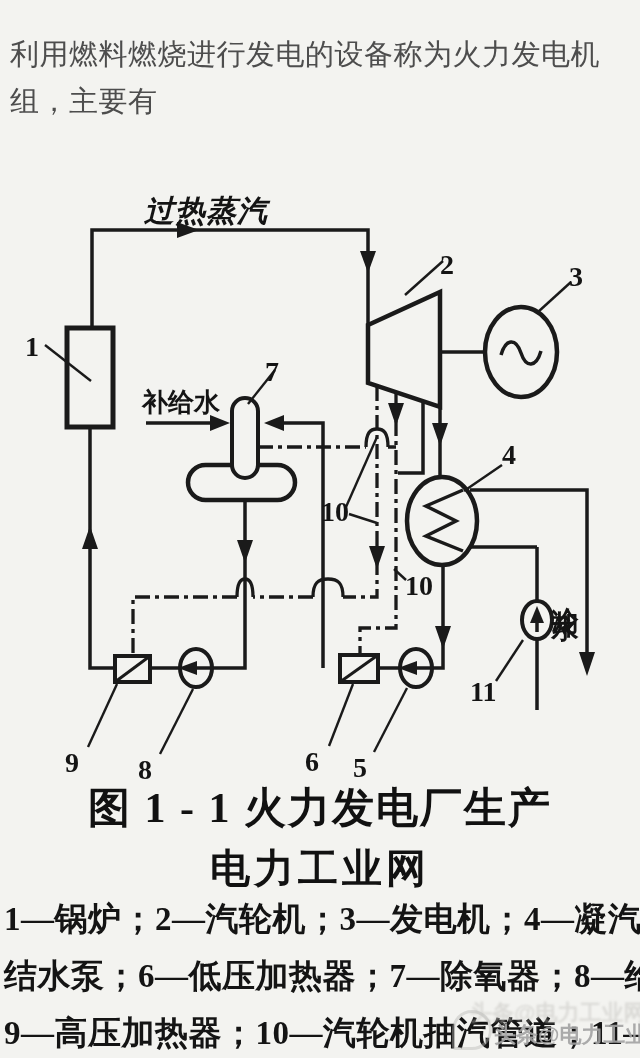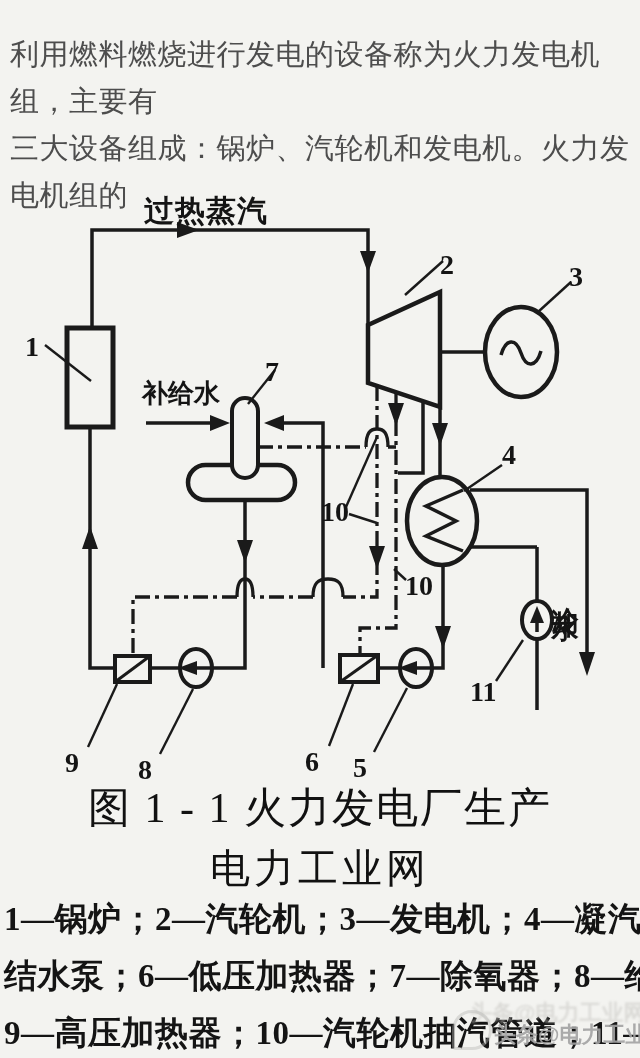--- a/index.html
+++ b/index.html
@@ -22,21 +22,21 @@
   }
   .num{font-size:28px;}
   .flow{font-size:30px; letter-spacing:1px;}
   .flow-small{font-size:26px;}
   .cooling{
     writing-mode:vertical-rl; text-orientation:upright;
     font-size:27px; letter-spacing:4px; line-height:30px;
   }
   .caption{
     position:absolute; top:780px; left:0; width:640px; text-align:center;
-    font-family:"Liberation Serif", serif; font-weight:normal; color:#111;
+    font-family:"Liberation Serif", serif; font-weight:bold; color:#111;
   }
   .caption .c1{font-size:42px; letter-spacing:2px;}
   .caption .c2{font-size:40px; letter-spacing:4px; margin-top:5px;}
   .legend{
     position:absolute; top:891px; left:4px; width:634px;
     font-family:"Liberation Serif", serif; font-weight:bold; color:#141414;
     font-size:33px; line-height:57px; letter-spacing:0.5px; white-space:nowrap;
   }
   .watermark{
     position:absolute; left:494px; top:1020px;
@@ -54,21 +54,20 @@
     opacity:0.7;
   }
 </style>
 </head>
 <body>
 
 <div class="page">
 
   <div class="intro">
     <div>利用燃料燃烧进行发电的设备称为火力发电机组，主要有</div>
-    <div>三大设备组成：锅炉、汽轮机和发电机。火力发电机组的</div>
   </div>
 
   <div class="diagram-wrap">
     <svg width="640" height="600" viewBox="0 180 640 600">
 
       <g stroke="#1a1a1a" stroke-width="3.5" fill="none">
         <path d="M 92,328 V 230 H 368 V 325"></path>
         <path d="M 90,427 V 668 H 245 V 500"></path>
         <path d="M 282,423 H 323 V 668"></path>
         <path d="M 443,565 V 668 H 378"></path>
@@ -148,22 +147,22 @@
         <path d="M 406,580 L 394,569"></path>
         <path d="M 496,681 L 523,640"></path>
         <path d="M 88,747 L 117,684"></path>
         <path d="M 160,754 L 193,689"></path>
         <path d="M 329,746 L 353,684"></path>
         <path d="M 374,752 L 407,688"></path>
       </g>
     </svg>
 
     
-    <div class="dlabel flow" style="left:144px; top:11px;">过热蒸汽</div>
-    <div class="dlabel flow-small" style="left:142px; top:196px;font-family:Liberation Serif, serif;">补给水</div>
+    <div class="dlabel flow" style="left:144px; top:11px;font-style:italic;">过热蒸汽</div>
+    <div class="dlabel flow-small" style="left:142px; top:205px;font-family:Liberation Serif, serif;">补给水</div>
     <div class="dlabel cooling" style="left:550px; top:405px;">冷却水</div>
 
     <div class="dlabel num" style="left:25px;  top:151px;">1</div>
     <div class="dlabel num" style="left:440px; top:69px;">2</div>
     <div class="dlabel num" style="left:569px; top:81px;">3</div>
     <div class="dlabel num" style="left:502px; top:259px;">4</div>
     <div class="dlabel num" style="left:265px; top:176px;">7</div>
     <div class="dlabel num" style="left:321px; top:316px;">10</div>
     <div class="dlabel num" style="left:405px; top:390px;">10</div>
     <div class="dlabel num" style="left:470px; top:496px;text-align:right;">11</div>

